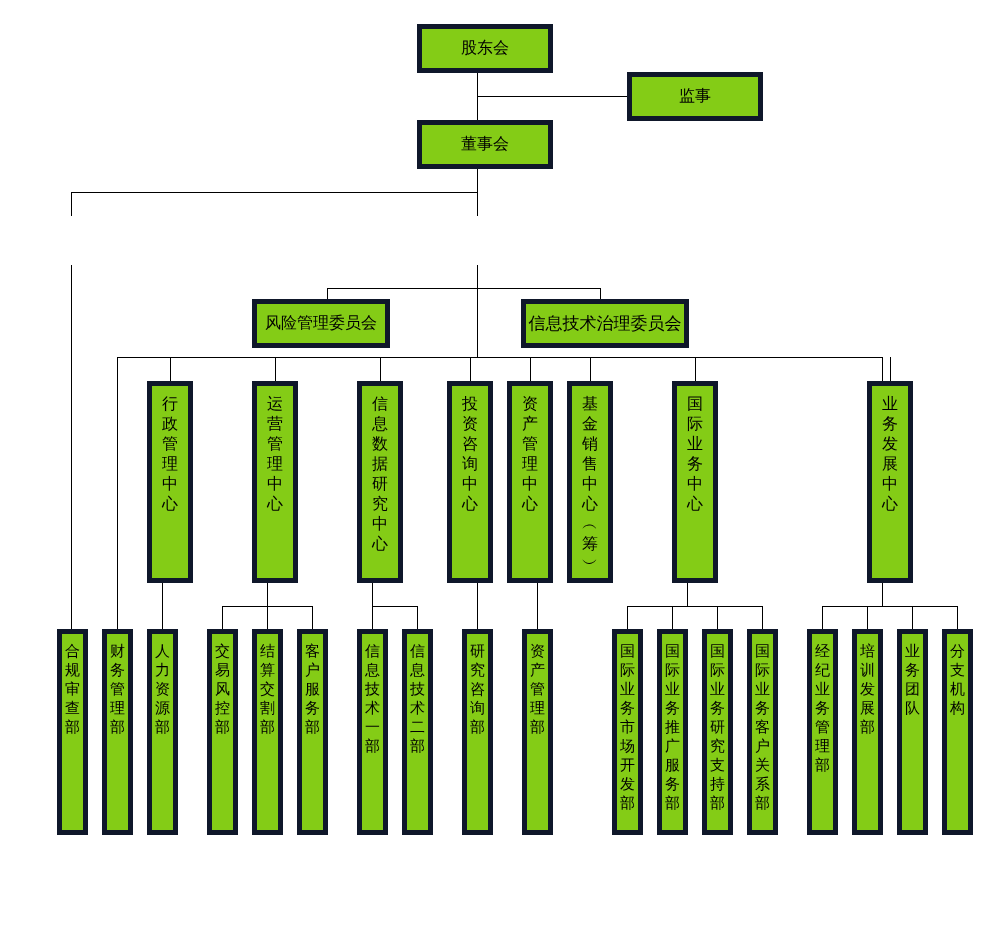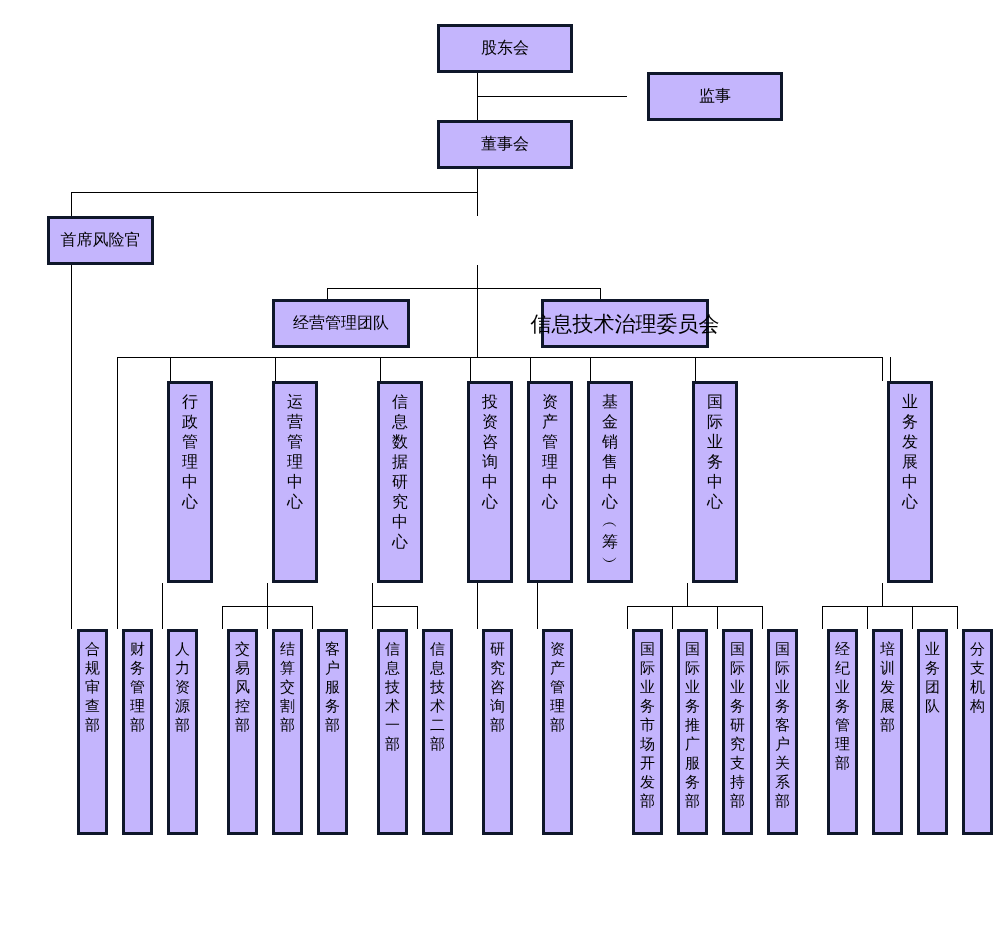--- a/index.html
+++ b/index.html
@@ -1,35 +1,34 @@
 <!DOCTYPE html>
 <html><head>
 <meta charset="utf-8">
 <style>
   html, body { margin: 0; padding: 0; background: #ffffff; }
   body { width: 1003px; height: 932px; position: relative; overflow: hidden;
          font-family: "DejaVu Sans", sans-serif; color: #000; }
   #chart { position: absolute; left: 0; top: 0; width: 1003px; height: 932px; }
-  .box { position: absolute; box-sizing: border-box; border: 3px solid #0f172a; background: #c4b5fd; margin-left: 20px; }
+  .box { position: absolute; box-sizing: border-box; border: 5px solid #0f172a; background: #84cc16; }
   .hbox { display: flex; align-items: center; justify-content: center; font-size: 16px; white-space: nowrap; }
   .vbox { display: flex; flex-direction: column; align-items: center; font-size: 16px; line-height: 20px; padding-top: 8px; }
   .vbox span { display: block; }
   .line { position: absolute; background: #000; }
 </style>
 </head>
 <body>
 
 <div id="chart">
 
   <div class="box hbox" style="left:417px;top:24px;width:136px;height:49px;">股东会</div>
   <div class="box hbox" style="left:417px;top:120px;width:136px;height:49px;">董事会</div>
   <div class="box hbox" style="left:627px;top:72px;width:136px;height:49px;">监事</div>
-  <div class="box hbox" style="left:27px;top:216px;width:107px;height:49px;">首席风险官</div>
-  <div class="box hbox" style="left:252px;top:299px;width:138px;height:49px;">经营管理团队</div>
-  <div class="box hbox" style="left:521px;top:299px;width:168px;height:49px;font-size:21px;">信息技术治理委员会</div>
+  <div class="box hbox" style="left:252px;top:299px;width:138px;height:49px;">风险管理委员会</div>
+  <div class="box hbox" style="left:521px;top:299px;width:168px;height:49px;font-size:17px;">信息技术治理委员会</div>
 <div class="line" style="left: 477px; top: 73px; width: 1px; height: 47px;"></div>
     <div class="line" style="left: 477px; top: 96px; width: 150px; height: 1px;"></div>
     <div class="line" style="left: 477px; top: 169px; width: 1px; height: 47px;"></div>
     <div class="line" style="left: 71px; top: 192px; width: 407px; height: 1px;"></div>
     <div class="line" style="left: 71px; top: 192px; width: 1px; height: 24px;"></div>
     <div class="line" style="left: 477px; top: 265px; width: 1px; height: 92px;"></div>
     <div class="line" style="left: 327px; top: 288px; width: 274px; height: 1px;"></div>
     <div class="line" style="left: 327px; top: 288px; width: 1px; height: 11px;"></div>
     <div class="line" style="left: 600px; top: 288px; width: 1px; height: 11px;"></div>
     <div class="line" style="left: 71px; top: 265px; width: 1px; height: 364px;"></div>

